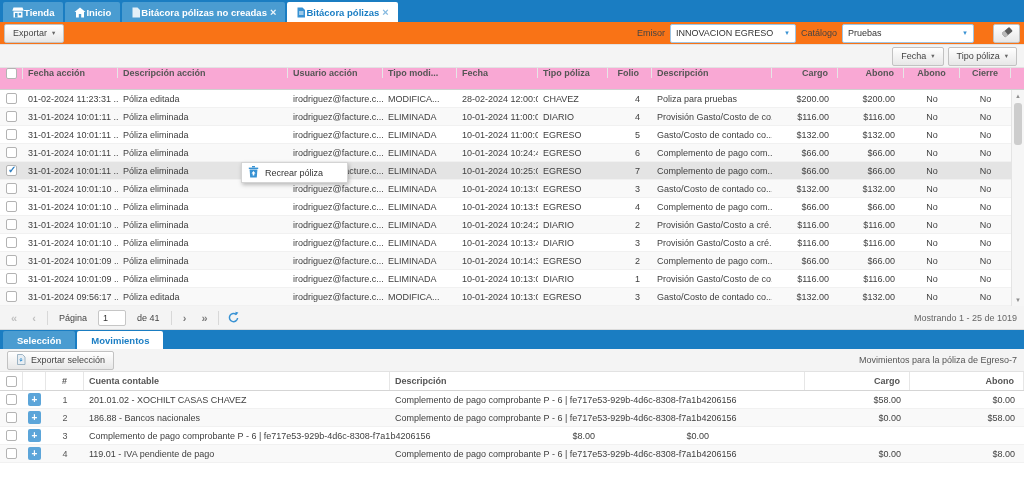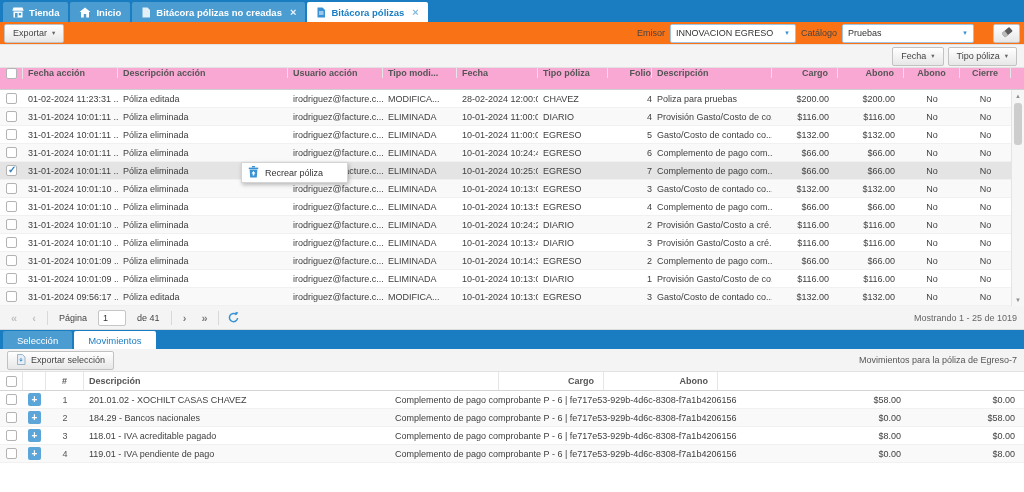--- a/index.html
+++ b/index.html
@@ -2,21 +2,21 @@
 <html><head>
 <meta charset="utf-8">
 <style>
   *{box-sizing:border-box;margin:0;padding:0}
   html,body{background:#e9e9e9}
   .app{width:1024px;height:492px;position:relative;overflow:hidden;background:#fff;
        font-family:"Liberation Sans",sans-serif;font-size:9px;color:#404040}
 
   
   .tabstrip{height:22px;background:#1a7dc2;display:flex;align-items:flex-end;padding:2px 0 0 3px;gap:2px}
-  .tab{height:20px;display:flex;align-items:center;gap:5px;padding:0 9px;background:#4a9cd1;
+  .tab{height:20px;display:flex;align-items:center;padding:0 9px;background:#4a9cd1;
        border-radius:2px 2px 0 0;color:#fff;font-weight:bold;font-size:9.5px;white-space:nowrap;cursor:default}
   .tab.active{background:#fff;color:#1b7ec4}
   .tab .close{font-size:11px;line-height:9px;color:rgba(255,255,255,.9);margin-left:3px}
   .tab.active .close{color:#85b9e0}
   .tab svg{display:block}
 
   
   .toolbar{height:23px;background:#f97316;border-bottom:1px solid #e2e2e2;display:flex;align-items:center;padding:0 4px}
   .btn{display:inline-flex;align-items:center;gap:5px;height:19px;padding:0 8px;background:linear-gradient(#ffffff,#e7e7e7);
        border:1px solid #c2c2c2;border-radius:2px;color:#444;font-size:9px;white-space:nowrap;cursor:default}
@@ -39,21 +39,21 @@
   .hfill{border-right:none;width:13px}
   .grid-body{position:relative;height:216px;background:#fff;overflow:hidden}
   .grid-row{display:flex;height:18px;width:1011px;align-items:stretch;border-bottom:1px solid #f1f1f1}
   .grid-row:nth-child(even){background:#f9f9f9}
   .grid-row.selected{background:#e4e4e4}
   .cell{display:flex;align-items:center;padding:0 5px;white-space:nowrap;overflow:hidden;color:#404040}
   .num{justify-content:flex-end}
   .ctr{justify-content:center}
   .c-check{width:23px;justify-content:center;padding:0}
   .c-fa{width:95px}.c-da{width:170px}.c-ua{width:95px}.c-tm{width:74px}.c-fe{width:81px}
-  .c-tp{width:70px}.c-folio{width:44px;padding-right:0}.c-desc{width:120px}
+  .c-tp{width:70px}.c-folio{width:44px;padding-right:12px}.c-desc{width:120px}
   .c-cargo{width:66px;padding-right:9px}.c-abono{width:66px;padding-right:9px}
   .c-aj{width:56px}.c-ci{width:51px}
 
   .checkbox{width:11px;height:11px;border:1px solid #b3b3b3;border-radius:2px;background:#fff;position:relative;display:inline-block}
   .checkbox.checked::after{content:"✓";position:absolute;left:1px;top:-2px;font-size:10px;font-weight:bold;color:#2f7fc1}
 
   .vscroll{position:absolute;top:0;right:0;bottom:0;width:13px;background:#f6f6f6;border-left:1px solid #e4e4e4}
   .vscroll .sarr{height:12px;line-height:12px;text-align:center;font-size:6px;color:#8f8f8f}
   .vscroll .sarr.down{position:absolute;bottom:0;left:0;right:0}
   .vscroll .thumb{position:absolute;top:13px;left:2px;width:8px;height:42px;background:#cdcdcd;border-radius:3px}
@@ -64,21 +64,21 @@
   .pnav.enabled{color:#7d7d7d}
   .psep{width:1px;height:14px;background:#d8d8d8}
   .pinput{width:28px;height:16px;border:1px solid #c6c6c6;border-radius:2px;background:#fff;
           font-family:"Liberation Sans",sans-serif;font-size:9px;color:#333;padding:0 4px}
   .pstatus{margin-left:auto;color:#666}
   .refresh{display:flex;align-items:center;justify-content:center;width:18px}
 
   
   .btabs{height:19px;background:#1a7dc2;display:flex;align-items:flex-end;padding:1px 0 0 3px;gap:2px}
   .btab{height:18px;display:flex;align-items:center;padding:8px 14px;background:#4a9cd1;color:#fff;
-        font-weight:normal;font-size:9.5px;border-radius:2px 2px 0 0;cursor:default}
+        font-weight:bold;font-size:9.5px;border-radius:2px 2px 0 0;cursor:default}
   .btab.active{background:#fff;color:#1b7ec4}
   .btoolbar{height:23px;background:#f4f4f4;border-bottom:1px solid #e2e2e2;display:flex;align-items:center;padding:0 7px}
   .bstatus{margin-left:auto;color:#555}
 
   .bgrid-header{display:flex;height:19px;background:#fff;border-bottom:1px solid #d5d5d5;align-items:stretch}
   .bgrid-body{background:#fff}
   .bgrid-row{display:flex;height:18px;align-items:stretch;border-bottom:1px solid #f1f1f1}
   .bgrid-row:nth-child(even){background:#f9f9f9}
   .b-check{width:23px;justify-content:center;padding:0}
   .b-exp{width:23px;justify-content:center;padding:0}
@@ -461,20 +461,21 @@
     </div>
     <span class="bstatus">Movimientos para la póliza de Egreso-7</span>
   </div>
 
   <div class="bgrid-header">
     <div class="hcell b-check">
         <span class="checkbox"></span>
       </div>
     <div class="hcell b-exp"></div>
     <div class="hcell b-num ctr">#</div>
+    <div class="hcell b-cuenta">Cuenta contable</div>
     <div class="hcell b-desc">Descripción</div>
     <div class="hcell b-cargo num">Cargo</div>
     <div class="hcell b-abono num">Abono</div>
   </div>
 
   <div class="bgrid-body">
       <div class="bgrid-row">
         <div class="cell b-check">
           <span class="checkbox"></span>
         </div>
@@ -488,34 +489,33 @@
         <div class="cell b-abono num">$0.00</div>
       </div>
       <div class="bgrid-row">
         <div class="cell b-check">
           <span class="checkbox"></span>
         </div>
         <div class="cell b-exp">
           <span class="expander">+</span>
         </div>
         <div class="cell b-num ctr">2</div>
-        <div class="cell b-cuenta">184.29 - Bancos nacionales</div>
+        <div class="cell b-cuenta">186.88 - Bancos nacionales</div>
         <div class="cell b-desc">Complemento de pago comprobante P - 6 | fe717e53-929b-4d6c-8308-f7a1b4206156</div>
         <div class="cell b-cargo num">$0.00</div>
         <div class="cell b-abono num">$58.00</div>
       </div>
       <div class="bgrid-row">
         <div class="cell b-check">
           <span class="checkbox"></span>
         </div>
         <div class="cell b-exp">
           <span class="expander">+</span>
         </div>
         <div class="cell b-num ctr">3</div>
-        <div class="cell b-cuenta">118.01 - IVA acreditable pagado</div>
         <div class="cell b-desc">Complemento de pago comprobante P - 6 | fe717e53-929b-4d6c-8308-f7a1b4206156</div>
         <div class="cell b-cargo num">$8.00</div>
         <div class="cell b-abono num">$0.00</div>
       </div>
       <div class="bgrid-row">
         <div class="cell b-check">
           <span class="checkbox"></span>
         </div>
         <div class="cell b-exp">
           <span class="expander">+</span>

